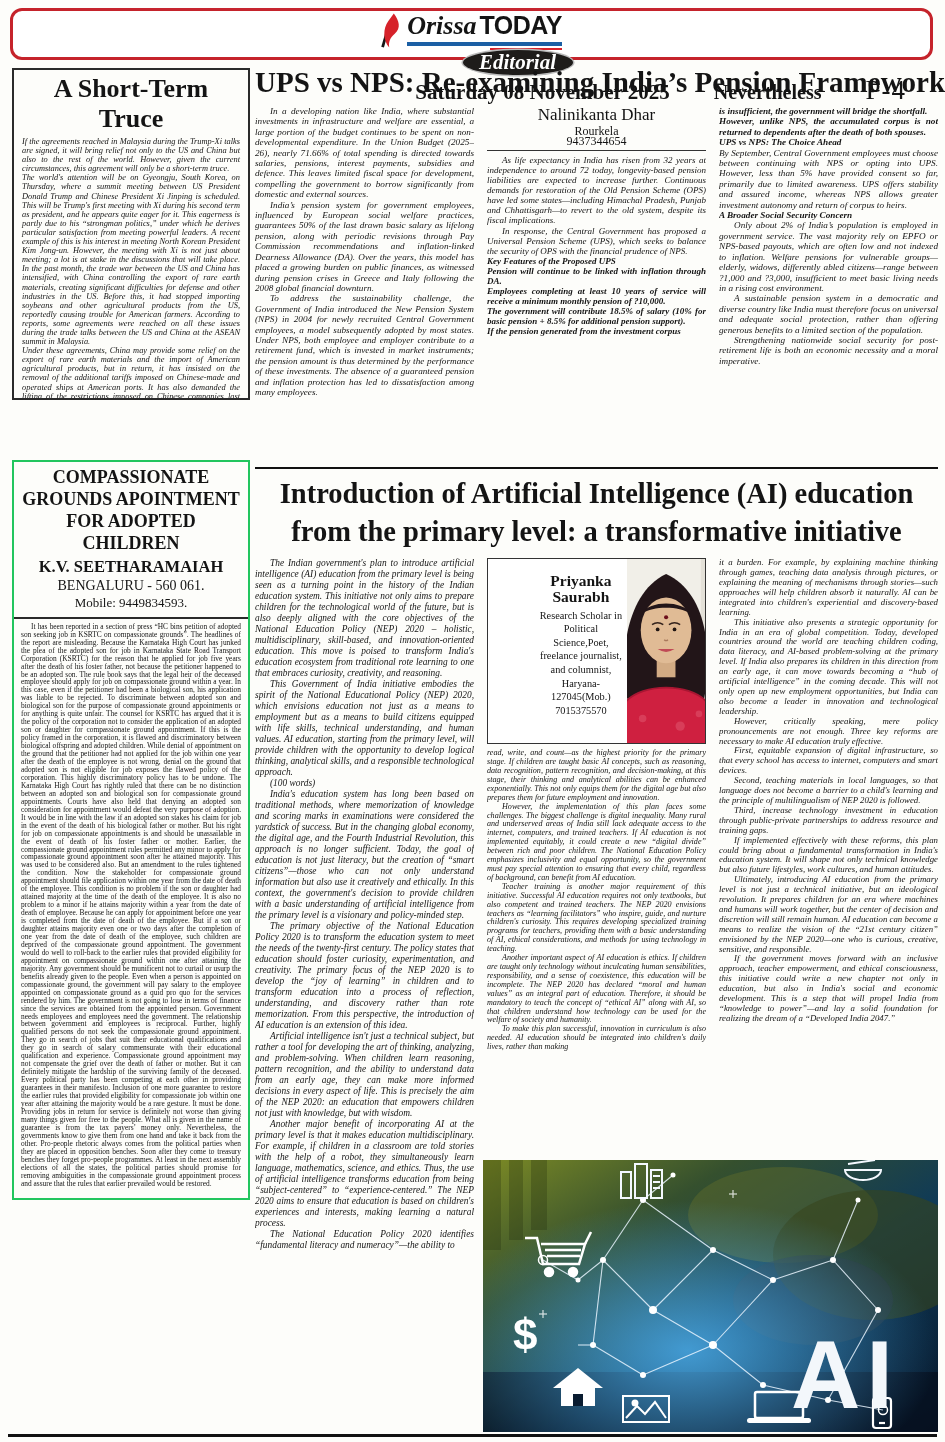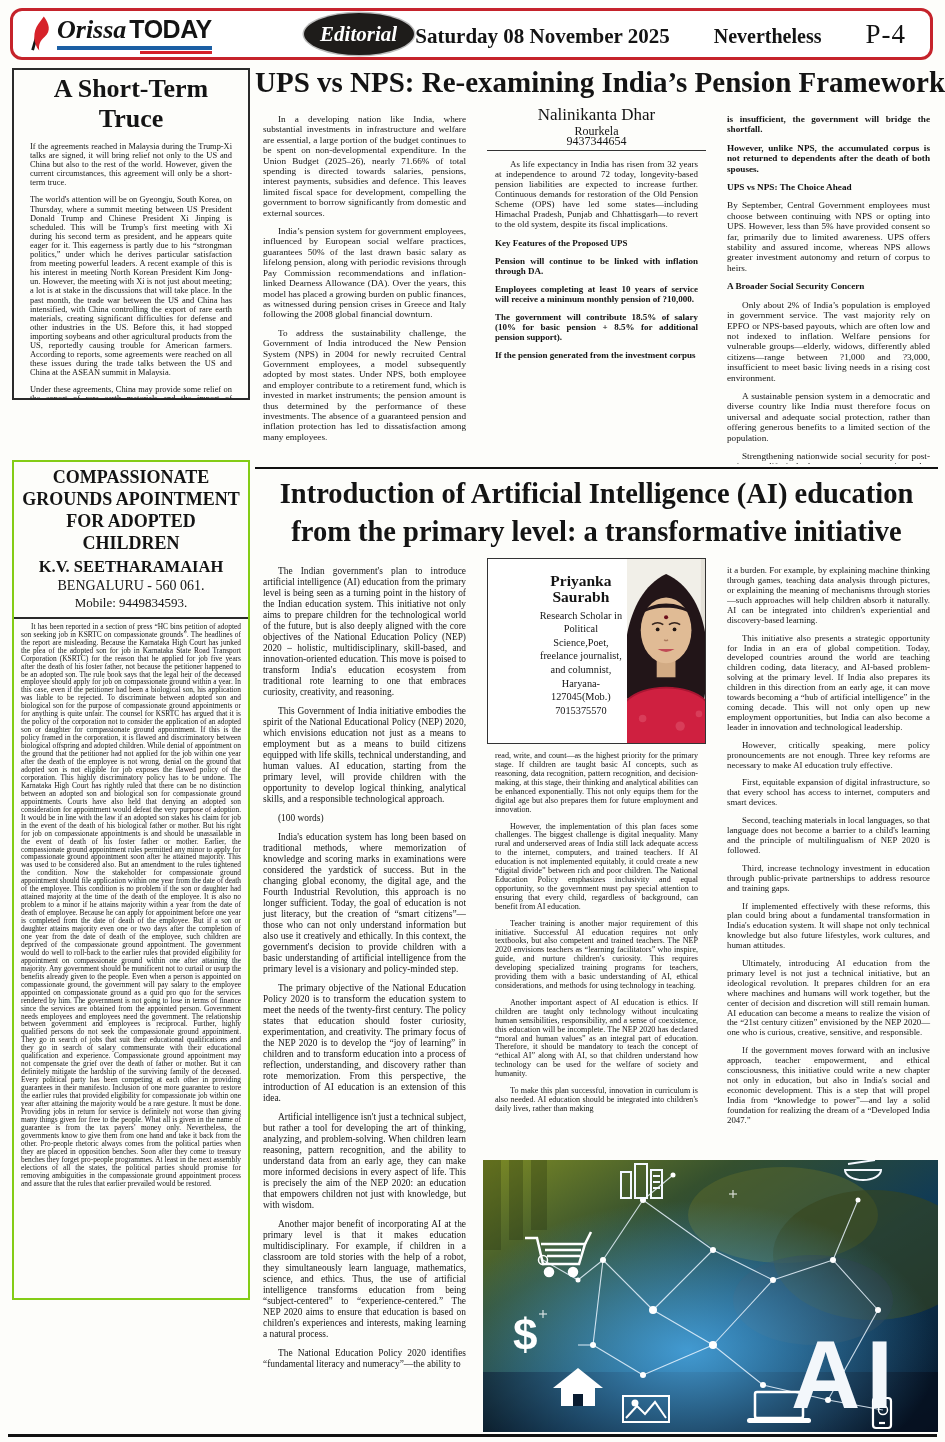--- a/index.html
+++ b/index.html
@@ -3,49 +3,49 @@
 <meta charset="utf-8">
 <style>
   html,body{margin:0;padding:0;background:#e8e8e4;}
   .page{position:relative;width:945px;height:1442px;background:#fdfdfa;color:#141414;
         font-family:"Liberation Serif",serif;overflow:hidden;margin:0 auto;}
   *{box-sizing:border-box;}
 
   
   .masthead{position:absolute;left:10px;top:8px;width:923px;height:52px;
             border:3px solid #c5232b;border-radius:12px;display:flex;align-items:center;
-            padding:0 18px;background:#fff;}
+            padding:0 18px;background:#fff;flex-direction:column;}
   .logo{display:flex;align-items:center;gap:4px;}
   .logo-text{display:flex;flex-direction:column;}
   .logo-line1{display:flex;align-items:baseline;gap:3px;}
   .logo-orissa{font-style:italic;font-weight:bold;font-size:26px;letter-spacing:0;}
   .logo-today{font-family:"Liberation Sans",sans-serif;font-weight:bold;font-size:25px;letter-spacing:-0.5px;}
   .logo-bar-blue{height:4px;background:#1b5fa4;width:100%;margin-top:1px;}
   .logo-bar-red{height:2.5px;background:#d6222a;width:72px;margin-top:1.5px;align-self:flex-end;}
   .badge{margin-left:92px;width:110px;height:42px;background:#1e1c1a;border-radius:50%;
          box-shadow:0 0 0 1.5px #bbb;display:flex;align-items:center;justify-content:center;}
   .badge span{color:#fff;font-style:italic;font-weight:bold;font-size:21px;}
   .dateline{margin-left:auto;display:flex;align-items:baseline;gap:44px;padding-right:6px;}
   .m-date{font-weight:bold;font-size:21px;}
   .m-city{font-weight:bold;font-size:20px;}
   .m-page{font-size:27px;letter-spacing:1px;}
 
   
-  .para{margin:8px;text-align:justify;}
+  .para{margin:0;text-align:justify;font-style:italic;}
   .para.ind{text-indent:15px;}
   .para.b{font-weight:bold;}
 
   
   .truce{position:absolute;left:12px;top:68px;width:238px;height:332px;
          border:2px solid #2a2a2a;padding:3px 8px;overflow:hidden;}
   .truce-title{font-size:26px;font-weight:bold;text-align:center;margin:1px 0 3px;}
   .truce-body{font-size:8.4px;line-height:9.1px;}
 
-  .comp{position:absolute;left:12px;top:460px;width:238px;height:840px;
-        border:2px solid #84cc16;display:flex;flex-direction:column;overflow:hidden;align-items:flex-end;}
+  .comp{position:absolute;left:12px;top:460px;width:238px;height:740px;
+        border:2px solid #22c55e;display:flex;flex-direction:column;overflow:hidden;align-items:flex-end;}
   .comp-head{border-bottom:2px solid #2a2a2a;text-align:center;padding:5px 6px 6px;}
   .comp-title{font-size:18px;font-weight:bold;line-height:1.22;}
   .comp-author{font-size:16.5px;font-weight:bold;margin-top:2px;}
   .comp-loc{font-size:14px;margin-top:1px;}
   .comp-mob{font-size:13px;margin-top:1px;}
   .comp-body{flex:1;padding:4px 7px;font-size:7.4px;line-height:7.95px;text-align:justify;
              text-indent:10px;overflow:hidden;}
 
   
   .main{position:absolute;left:255px;top:66px;width:683px;}
@@ -138,20 +138,21 @@
             <p class="para ind">To address the sustainability challenge, the Government of India introduced the New Pension System (NPS) in 2004 for newly recruited Central Government employees, a model subsequently adopted by most states. Under NPS, both employee and employer contribute to a retirement fund, which is invested in market instruments; the pension amount is thus determined by the performance of these investments. The absence of a guaranteed pension and inflation protection has led to dissatisfaction among many employees.</p>
           </div>
         <div class="ups-col ups-col2">
           <div class="author-block">
             <div class="author-name">Nalinikanta Dhar</div>
             <div class="author-place">Rourkela</div>
             <div class="author-phone">9437344654</div>
           </div>
           <div>
               <p class="para ind">As life expectancy in India has risen from 32 years at independence to around 72 today, longevity-based pension liabilities are expected to increase further. Continuous demands for restoration of the Old Pension Scheme (OPS) have led some states—including Himachal Pradesh, Punjab and Chhattisgarh—to revert to the old system, despite its fiscal implications.</p>
+              <p class="para ind">In response, the Central Government has proposed a Universal Pension Scheme (UPS), which seeks to balance the security of OPS with the financial prudence of NPS.</p>
               <p class="para b">Key Features of the Proposed UPS</p>
               <p class="para b">Pension will continue to be linked with inflation through DA.</p>
               <p class="para b">Employees completing at least 10 years of service will receive a minimum monthly pension of ?10,000.</p>
               <p class="para b">The government will contribute 18.5% of salary (10% for basic pension + 8.5% for additional pension support).</p>
               <p class="para b">If the pension generated from the investment corpus</p>
             </div>
         </div>
         <div class="ups-col">
             <p class="para b">is insufficient, the government will bridge the shortfall.</p>
             <p class="para b">However, unlike NPS, the accumulated corpus is not returned to dependents after the death of both spouses.</p>

